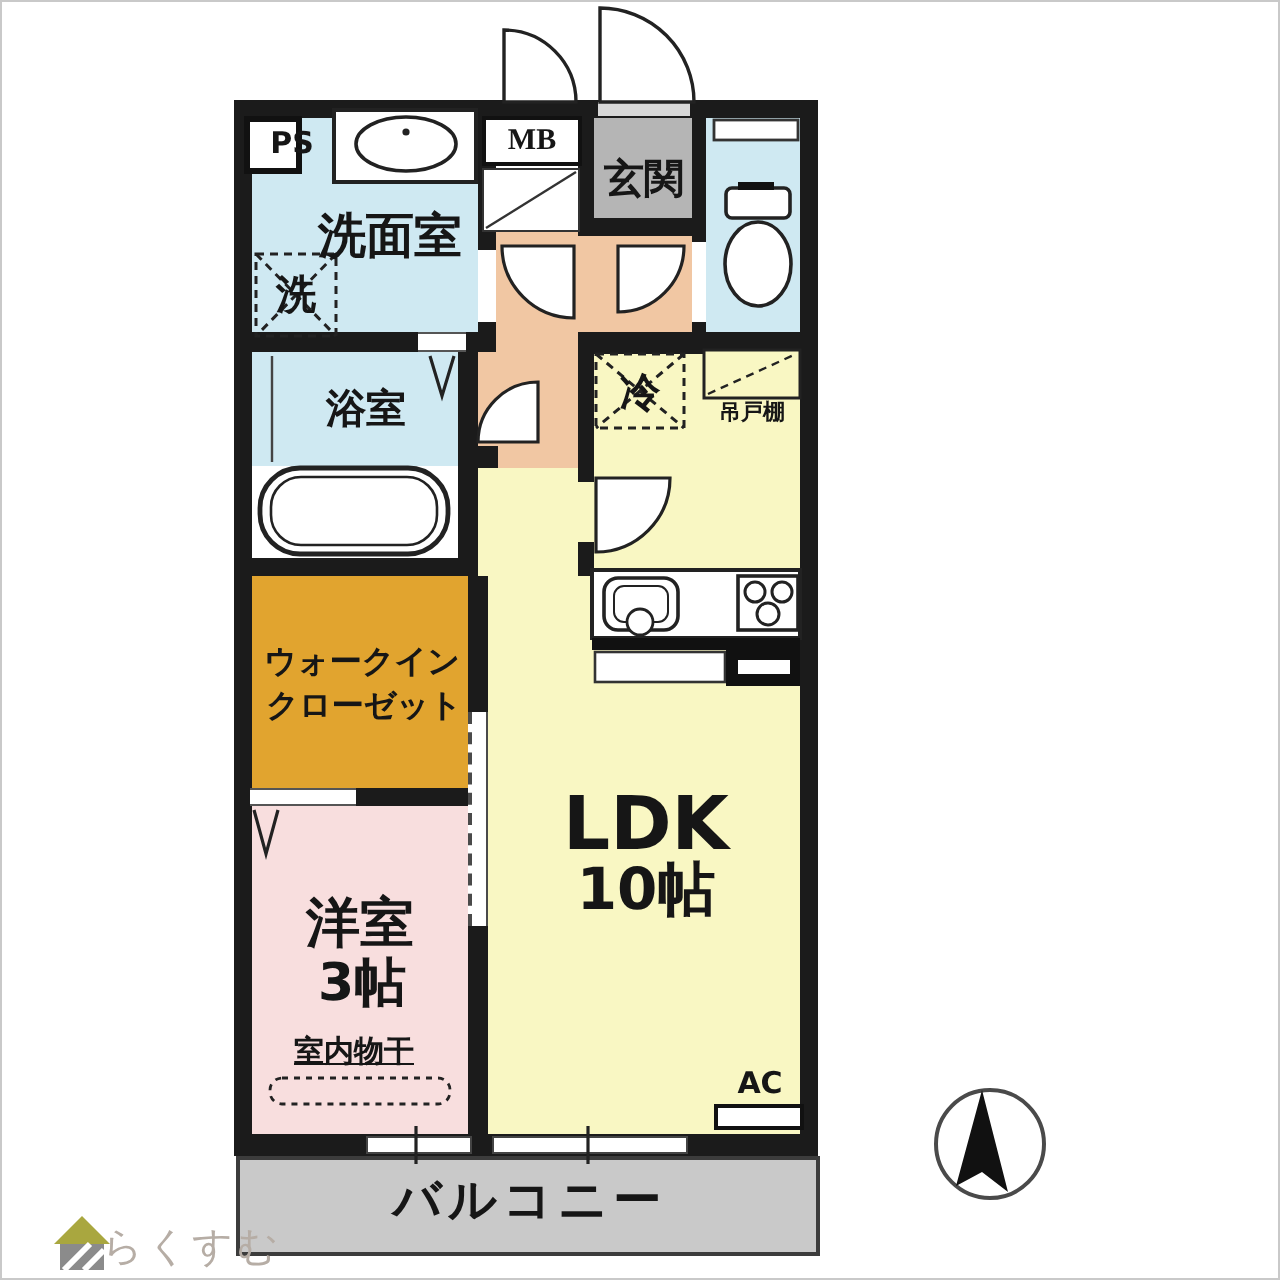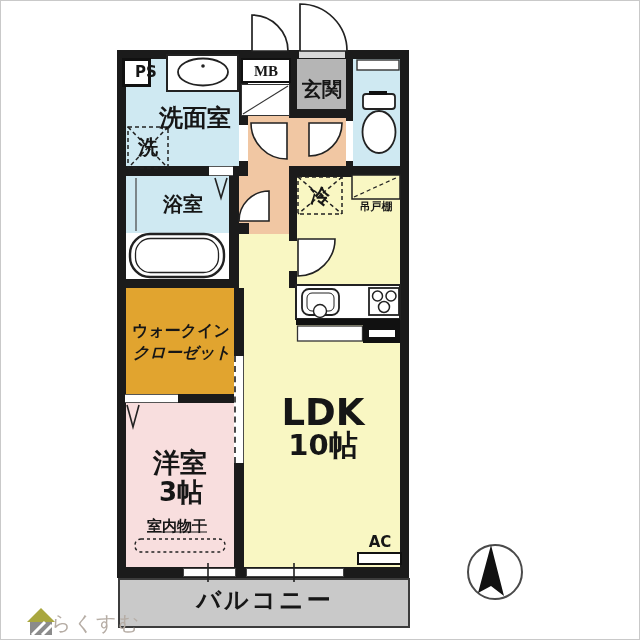--- a/index.html
+++ b/index.html
@@ -141,21 +141,21 @@
     </g>
   </svg>
 
   <div class="lbl" style="left:135px;top:71px;font-size:15px;padding-left:20px;">PS</div>
   <div class="lbl" style="left:265px;top:70px;font-size:15px;font-family:Liberation Serif, serif;">MB</div>
   <div class="lbl" style="left:321px;top:88px;font-size:20px;">玄関</div>
   <div class="lbl" style="left:194px;top:117px;font-size:24px;">洗面室</div>
   <div class="lbl" style="left:147px;top:146px;font-size:20px;">洗</div>
   <div class="lbl" style="left:182px;top:203px;font-size:20px;">浴室</div>
   <div class="lbl" style="left:180px;top:330px;font-size:16px;">ウォークイン</div>
-  <div class="lbl" style="left:181px;top:352px;font-size:16px;font-style:italic;">クローゼット</div>
+  <div class="lbl" style="left:181px;top:352px;font-size:16px;">クローゼット</div>
   <div class="lbl" style="left:179px;top:461px;font-size:27px;">洋室</div>
   <div class="lbl" style="left:180px;top:491px;font-size:26px;">3帖</div>
   <div class="lbl" style="left:176px;top:525px;font-size:15px;text-decoration:underline;">室内物干</div>
   <div class="lbl" style="left:322px;top:411px;font-size:37px;font-weight:600;">LDK</div>
   <div class="lbl" style="left:322px;top:444px;font-size:29px;font-weight:600;">10帖</div>
   <div class="lbl" style="left:319px;top:195px;font-size:20px;">冷</div>
   <div class="lbl" style="left:375px;top:185px;font-size:11px;margin-top:20px;">吊戸棚</div>
   <div class="lbl" style="left:379px;top:541px;font-size:15px;">AC</div>
   <div class="lbl" style="left:95px;top:622px;font-size:20px;font-weight:400;color:#b6ada5;letter-spacing:2px;">らくすむ</div>
   <div class="lbl" style="left:264px;top:599px;font-size:24px;letter-spacing:3px;font-weight:600;">バルコニー</div>

